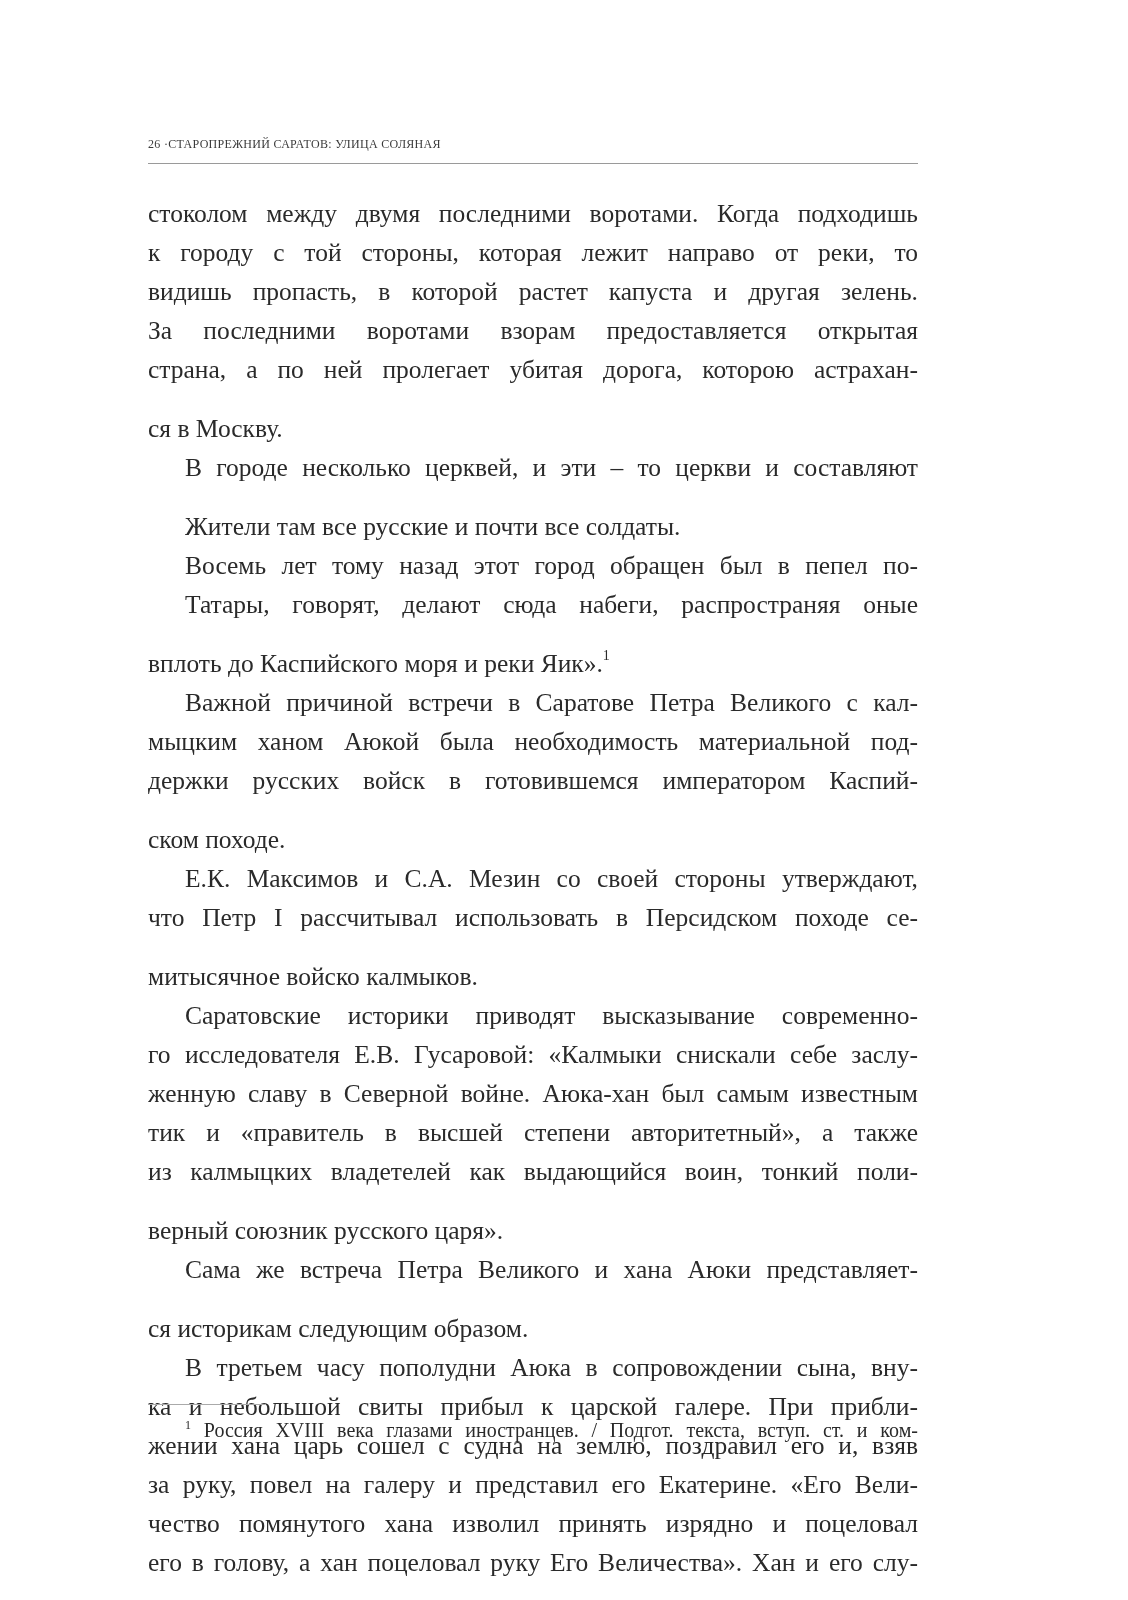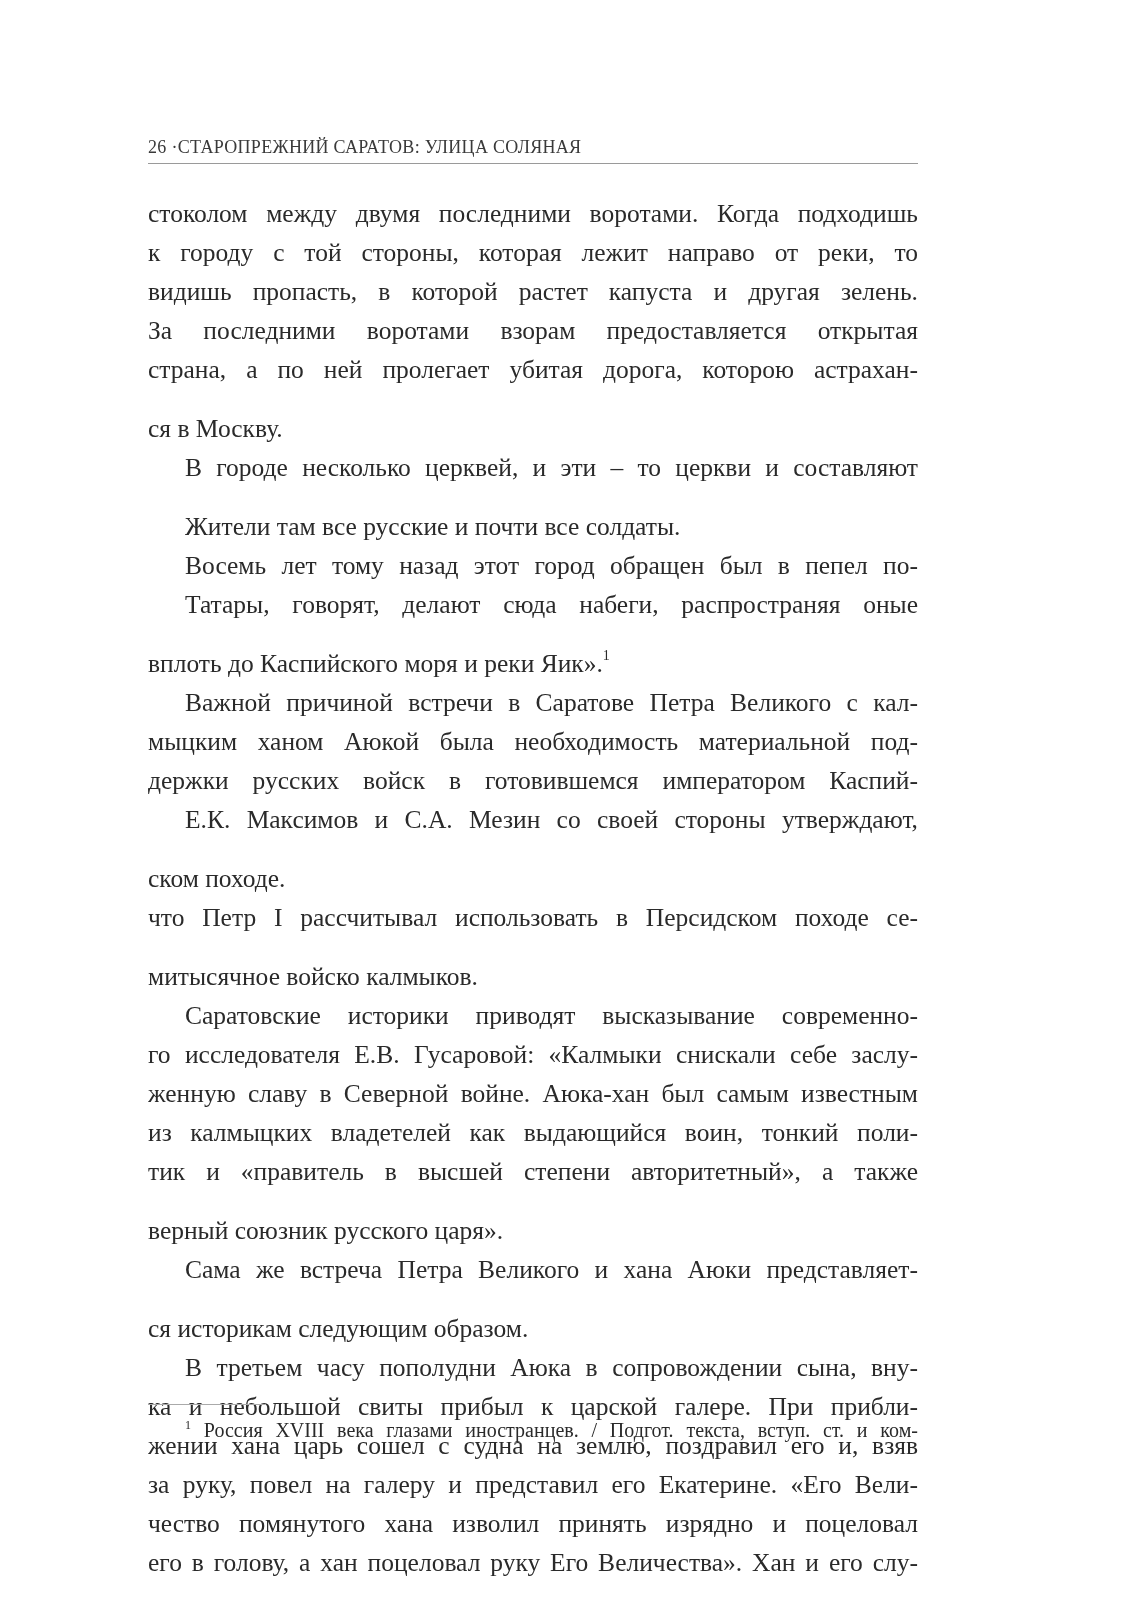--- a/index.html
+++ b/index.html
@@ -19,21 +19,21 @@
     position: absolute;
     left: 148px;
     top: 0;
     width: 770px;
   }
   .running-head {
     position: absolute;
     top: 137px;
     left: 0;
     width: 770px;
-    font-size: 18px;
+    font-size: 12px;
     letter-spacing: 0.3px;
     color: #3a3a3a;
     white-space: nowrap;
   }
   .head-rule {
     position: absolute;
     top: 163px;
     left: 0;
     width: 770px;
     height: 0;
@@ -111,29 +111,29 @@
       <div class="line"><span class="it">страна, а по ней пролегает убитая дорога, которою астрахан-</span></div>
       <div class="line last"><span class="it">ся в Москву.</span></div>
       <div class="line indent"><span class="it">В городе несколько церквей, и эти – то церкви и составляют</span></div>
       <div class="line indent last"><span class="it">Жители там все русские и почти все солдаты.</span></div>
       <div class="line indent"><span class="it">Восемь лет тому назад этот город обращен был в пепел по-</span></div>
       <div class="line indent"><span class="it">Татары, говорят, делают сюда набеги, распространяя оные</span></div>
       <div class="line last"><span class="it">вплоть до Каспийского моря и реки Яик».</span><sup>1</sup></div>
       <div class="line indent"><span>Важной причиной встречи в Саратове Петра Великого с кал-</span></div>
       <div class="line"><span>мыцким ханом Аюкой была необходимость материальной под-</span></div>
       <div class="line"><span>держки русских войск в готовившемся императором Каспий-</span></div>
+      <div class="line last"><span>ском походе.</span></div>
       <div class="line indent"><span>Е.К. Максимов и С.А. Мезин со своей стороны утверждают,</span></div>
-      <div class="line last"><span>ском походе.</span></div>
       <div class="line"><span>что Петр I рассчитывал использовать в Персидском походе се-</span></div>
       <div class="line last"><span>митысячное войско калмыков.</span></div>
       <div class="line indent"><span>Саратовские историки приводят высказывание современно-</span></div>
       <div class="line"><span>го исследователя Е.В. Гусаровой: </span><span class="it">«Калмыки снискали себе заслу-</span></div>
       <div class="line"><span class="it">женную славу в Северной войне. Аюка-хан был самым известным</span></div>
+      <div class="line"><span class="it">тик и «правитель в высшей степени авторитетный», а также</span></div>
       <div class="line"><span class="it">из калмыцких владетелей как выдающийся воин, тонкий поли-</span></div>
-      <div class="line"><span class="it">тик и «правитель в высшей степени авторитетный», а также</span></div>
       <div class="line last"><span class="it">верный союзник русского царя».</span></div>
       <div class="line indent"><span>Сама же встреча Петра Великого и хана Аюки представляет-</span></div>
       <div class="line last"><span>ся историкам следующим образом.</span></div>
       <div class="line indent"><span>В третьем часу пополудни Аюка в сопровождении сына, вну-</span></div>
       <div class="line"><span>ка и небольшой свиты прибыл к царской галере. При прибли-</span></div>
       <div class="line"><span>жении хана царь сошел с судна на землю, поздравил его и, взяв</span></div>
       <div class="line"><span>за руку, повел на галеру и представил его Екатерине. </span><span class="it">«Его Вели-</span></div>
       <div class="line"><span class="it">чество помянутого хана изволил принять изрядно и поцеловал</span></div>
       <div class="line"><span class="it">его в голову, а хан поцеловал руку Его Величества».</span><span> Хан и его слу-</span></div>
     </div>

